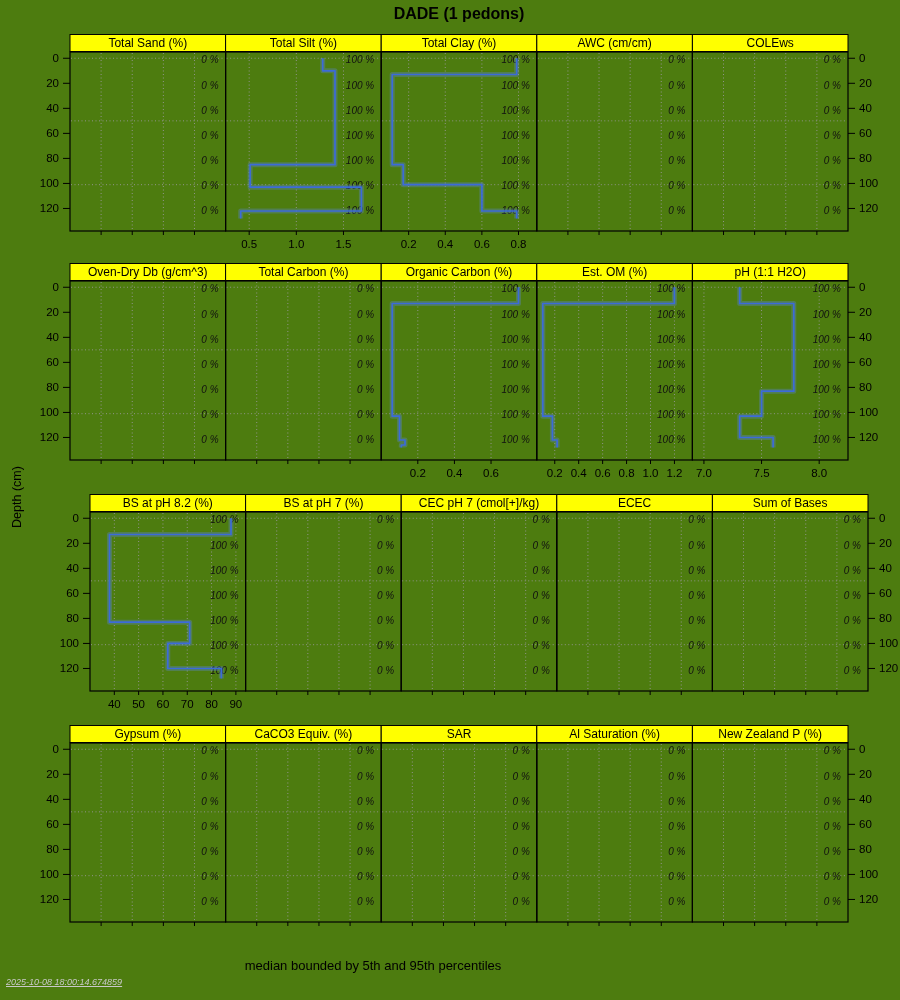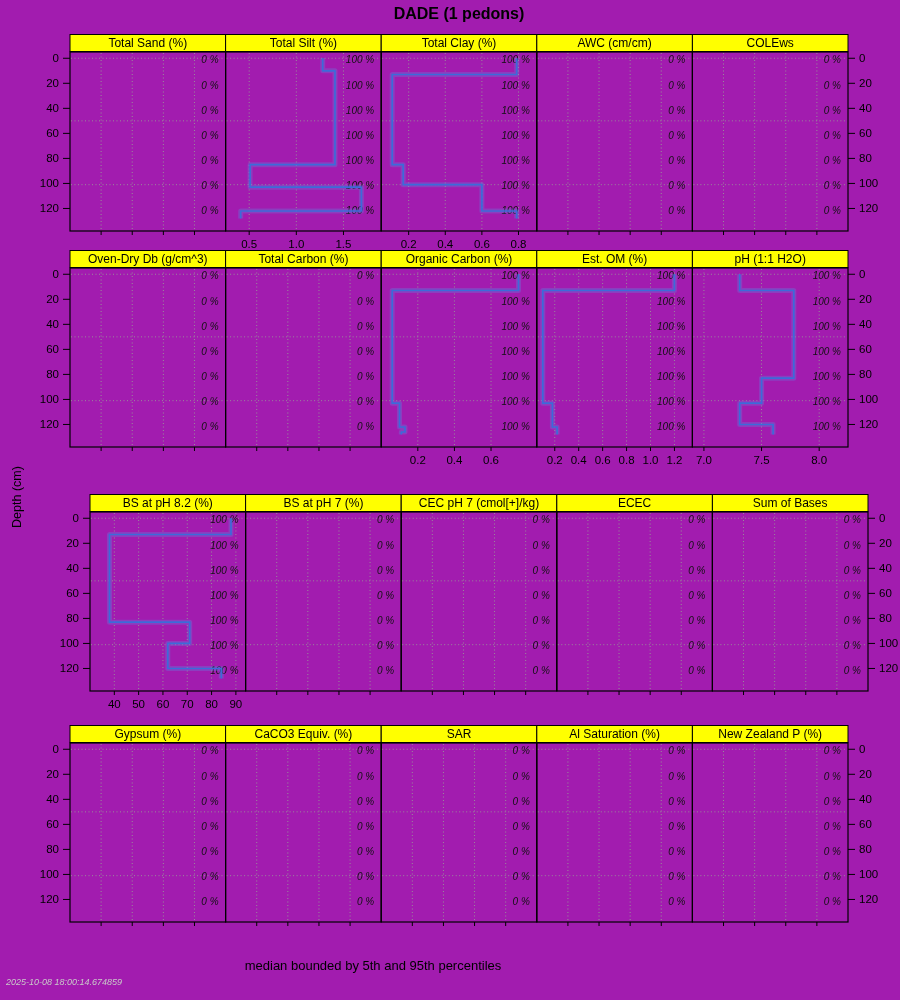--- a/index.html
+++ b/index.html
@@ -1,23 +1,23 @@
 <!DOCTYPE html>
 <html><head>
 <meta charset="utf-8">
 <style>
   html,body{margin:0;padding:0;background:#ffffff;}
-  .fig{position:relative;width:900px;height:1000px;background:#a21caf;
+  .fig{position:relative;width:900px;height:1000px;background:#4d7c0f;
        font-family:"Liberation Sans",sans-serif;color:#000;overflow:hidden;}
   .title{position:absolute;left:70px;width:778px;top:5px;text-align:center;
          font-weight:bold;font-size:16px;}
   .ylab{position:absolute;left:17px;top:497px;transform:translate(-50%,-50%) rotate(-90deg);
         font-size:12.5px;white-space:nowrap;}
   .caption{position:absolute;left:0;width:746px;top:958px;text-align:center;font-size:13px;}
-  .ts{position:absolute;left:6px;top:977px;font-size:9px;font-style:italic;color:#c9c9c9;}
+  .ts{position:absolute;left:6px;top:977px;font-size:9px;font-style:italic;color:#c9c9c9;text-decoration:underline;}
   .rowhost{position:absolute;left:0;width:900px;height:232px;}
   svg{font-family:"Liberation Sans",sans-serif;}
 </style>
 </head>
 <body>
 
 <div class="fig">
   <div class="title">DADE (1 pedons)</div>
   <div class="rowhost" style="top: 34px;">
       <svg width="900" height="232" style="overflow:visible;display:block">
@@ -158,21 +158,21 @@
         <line x1="63" y1="149.43356643356643" x2="70" y2="149.43356643356643" stroke="#000" stroke-width="1"></line>
         <text x="59" y="153.43356643356643" text-anchor="end" font-size="11.5" fill="#000">100</text>
         <line x1="848" y1="149.43356643356643" x2="855" y2="149.43356643356643" stroke="#000" stroke-width="1"></line>
         <text x="859" y="153.43356643356643" text-anchor="start" font-size="11.5" fill="#000">100</text>
         <line x1="63" y1="174.46853146853147" x2="70" y2="174.46853146853147" stroke="#000" stroke-width="1"></line>
         <text x="59" y="178.46853146853147" text-anchor="end" font-size="11.5" fill="#000">120</text>
         <line x1="848" y1="174.46853146853147" x2="855" y2="174.46853146853147" stroke="#000" stroke-width="1"></line>
         <text x="859" y="178.46853146853147" text-anchor="start" font-size="11.5" fill="#000">120</text>
       </svg>
     </div>
-  <div class="rowhost" style="top: 250px;">
+  <div class="rowhost" style="top: 263px;">
       <svg width="900" height="232" style="overflow:visible;display:block">
         <rect x="70" y="0.5" width="155.6" height="17" fill="#ffff00" stroke="#000000" stroke-width="1"></rect>
         <text x="147.8" y="13" text-anchor="middle" font-size="12" fill="#000">Oven-Dry Db (g/cm^3)</text>
         <line x1="101.12" y1="19" x2="101.12" y2="196" stroke="#999999" stroke-width="0.9" stroke-dasharray="1 2.5"></line>
         <line x1="101.12" y1="197" x2="101.12" y2="201" stroke="#000" stroke-width="1"></line>
         <line x1="132.24" y1="19" x2="132.24" y2="196" stroke="#999999" stroke-width="0.9" stroke-dasharray="1 2.5"></line>
         <line x1="132.24" y1="197" x2="132.24" y2="201" stroke="#000" stroke-width="1"></line>
         <line x1="163.36" y1="19" x2="163.36" y2="196" stroke="#999999" stroke-width="0.9" stroke-dasharray="1 2.5"></line>
         <line x1="163.36" y1="197" x2="163.36" y2="201" stroke="#000" stroke-width="1"></line>
         <line x1="194.48000000000002" y1="19" x2="194.48000000000002" y2="196" stroke="#999999" stroke-width="0.9" stroke-dasharray="1 2.5"></line>

